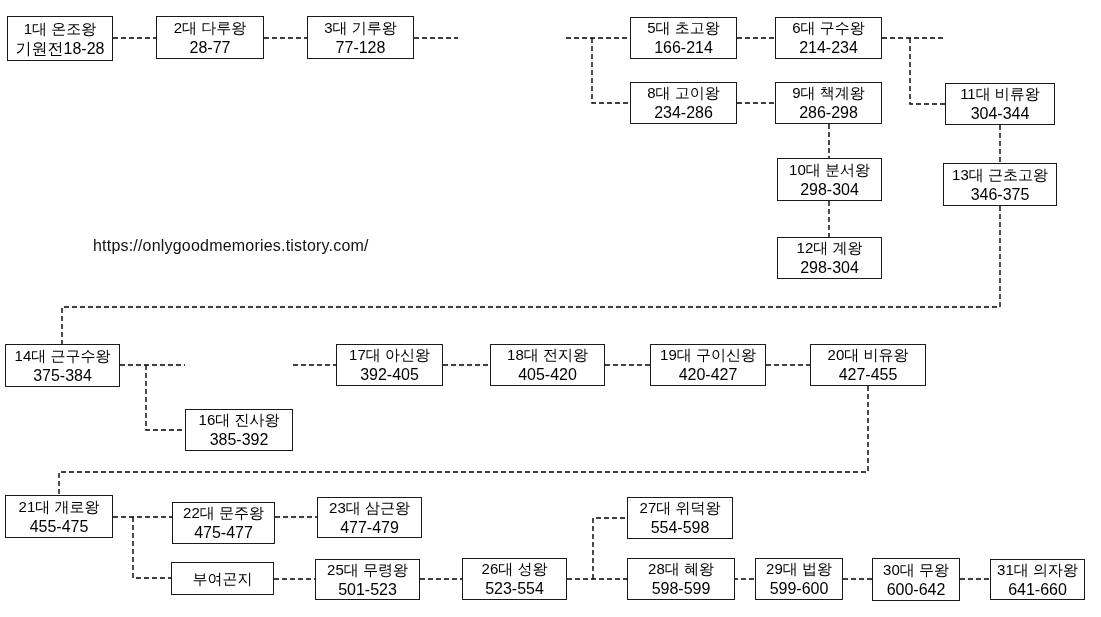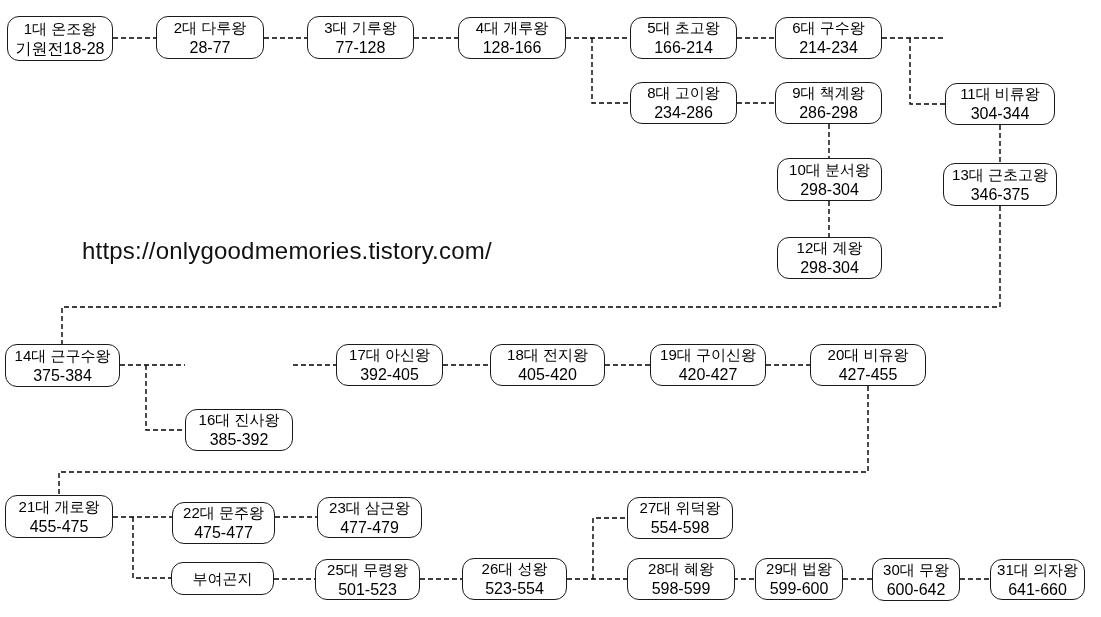--- a/index.html
+++ b/index.html
@@ -20,37 +20,37 @@
     stroke: #000000;
     stroke-width: 1.4;
     fill: none;
     stroke-dasharray: 5 3;
   }
   .node {
     position: absolute;
     box-sizing: border-box;
     background: #ffffff;
     border: 1.6px solid #1a1a1a;
-    border-radius: 12px;
+    border-radius: 0;
     display: flex;
     flex-direction: column;
     align-items: center;
     justify-content: center;
     text-align: center;
     color: #000000;
     font-size: 15px;
     line-height: 20px;
     white-space: nowrap;
   }
   .node .years { font-size: 16px; }
   #watermark {
     position: absolute;
-    left: 82px;
+    left: 93px;
     top: 237px;
-    font-size: 24px;
+    font-size: 16px;
     color: #111111;
     letter-spacing: 0.2px;
   }
 </style>
 </head>
 <body>
 
 <div id="canvas">
 
   <svg id="edges" viewBox="0 0 1101 617" xmlns="http://www.w3.org/2000/svg">
@@ -91,24 +91,20 @@
     <span class="years">기원전18-28</span>
   </div>
   <div class="node" style="left:156px;top:16px;width:108px;height:43px">
     <span>2대 다루왕</span>
     <span class="years">28-77</span>
   </div>
   <div class="node" style="left:307px;top:16px;width:107px;height:43px">
     <span>3대 기루왕</span>
     <span class="years">77-128</span>
   </div>
-  <div class="node" style="left:458px;top:17px;width:108px;height:42px">
-    <span>4대 개루왕</span>
-    <span class="years">128-166</span>
-  </div>
   <div class="node" style="left:630px;top:17px;width:107px;height:42px">
     <span>5대 초고왕</span>
     <span class="years">166-214</span>
   </div>
   <div class="node" style="left:775px;top:17px;width:107px;height:42px">
     <span>6대 구수왕</span>
     <span class="years">214-234</span>
   </div>
 
   <div class="node" style="left:630px;top:82px;width:107px;height:42px">

